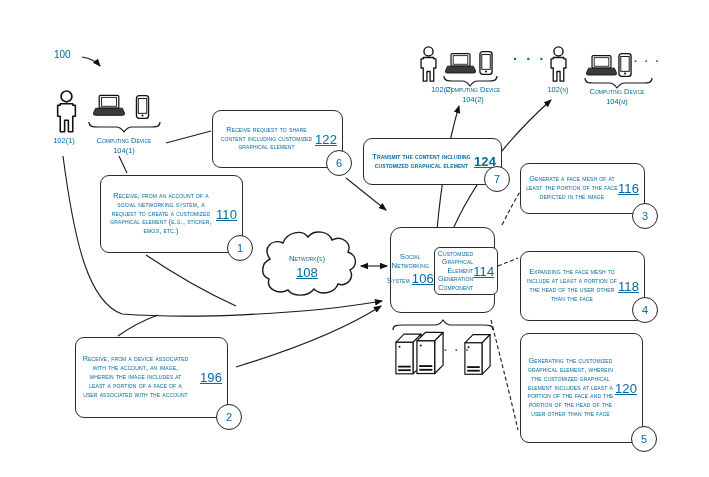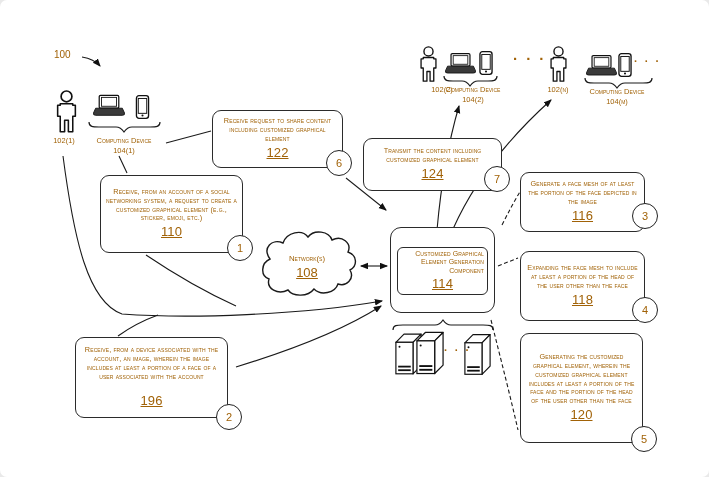--- a/index.html
+++ b/index.html
@@ -1,20 +1,20 @@
 <!DOCTYPE html>
 <html><head>
 <meta charset="utf-8">
 <style>
   html,body{margin:0;padding:0;background:#e9e9e9;}
   .canvas{position:relative;width:709px;height:477px;background:#ffffff;
-    font-family:"Liberation Sans",sans-serif;color:#a16207;overflow:hidden;border-radius:7px;}
+    font-family:"Liberation Sans",sans-serif;color:#0369a1;overflow:hidden;}
   .wires{position:absolute;left:0;top:0;z-index:1;}
   .box{position:absolute;background:#fff;border:1.4px solid #2b2b2b;border-radius:9px;
-    display:flex;flex-direction:column;align-items:center;justify-content:center;
+    display:flex;align-items:center;justify-content:center;
     text-align:center;padding:3px 5px;box-sizing:border-box;z-index:2;
     font-variant:small-caps;font-size:7.3px;line-height:1.22;letter-spacing:.1px;}
   .btxt{width:100%;}
   .ref{text-decoration:underline;font-size:13px;margin-top:1px;}
   .circle{position:absolute;width:26px;height:26px;border-radius:50%;border:1.4px solid #222;
     background:#fff;display:flex;align-items:center;justify-content:center;
     font-size:11px;z-index:3;box-sizing:border-box;}
   .lbl{position:absolute;text-align:center;font-variant:small-caps;font-size:7.5px;
     line-height:1.3;z-index:2;}
   .ell{position:absolute;font-weight:bold;letter-spacing:2px;z-index:2;}
@@ -138,38 +138,41 @@
     <div class="ref">122</div>
   </div>
   <div class="box" style="left:100px;top:175px;width:143px;height:78px;">
     <div class="btxt">Receive, from an account of a social networking system, a request to create a customized graphical element (e.g., sticker, emoji, etc.)</div>
     <div class="ref">110</div>
   </div>
   <div class="box" style="left:75px;top:337px;width:153px;height:81px;gap:10px;">
     <div class="btxt">Receive, from a device associated with the account, an image, wherein the image includes at least a portion of a face of a user associated with the account</div>
     <div class="ref">196</div>
   </div>
-  <div class="box" style="left:363px;top:138px;width:139px;height:53px;">
+  <div class="box" style="left:363px;top:138px;width:139px;height:47px;font-weight:bold;">
     <div class="btxt">Transmit the content including customized graphical element</div>
     <div class="ref">124</div>
   </div>
-  <div class="box" style="left:520px;top:172px;width:125px;height:60px;">
+  <div class="box" style="left:520px;top:163px;width:125px;height:51px;">
     <div class="btxt">Generate a face mesh of at least the portion of the face depicted in the image</div>
     <div class="ref">116</div>
   </div>
   <div class="box" style="left:520px;top:251px;width:125px;height:70px;">
     <div class="btxt">Expanding the face mesh to include at least a portion of the head of the user other than the face</div>
     <div class="ref">118</div>
   </div>
   <div class="box" style="left:520px;top:333px;width:123px;height:110px;">
     <div class="btxt">Generating the customized graphical element, wherein the customized graphical element includes at least a portion of the face and the portion of the head of the user other than the face</div>
     <div class="ref">120</div>
   </div>
 
   <div class="box sns" style="left:390px;top:227px;width:105px;height:86px;border-radius:11px;">
+    <div class="snstitle">
+      <span>Social Networking System</span><span class="ref">106</span>
+    </div>
     <div class="box inner" style="width:91px;">
       <div class="btxt">Customized Graphical Element Generation Component</div>
       <div class="ref">114</div>
     </div>
   </div>
 
   <div class="ell" style="left:444px;top:344px;font-size:11px;">· · ·</div>
 
   <div class="circle" style="left:227px;top:235px;">
     <span>1</span>

